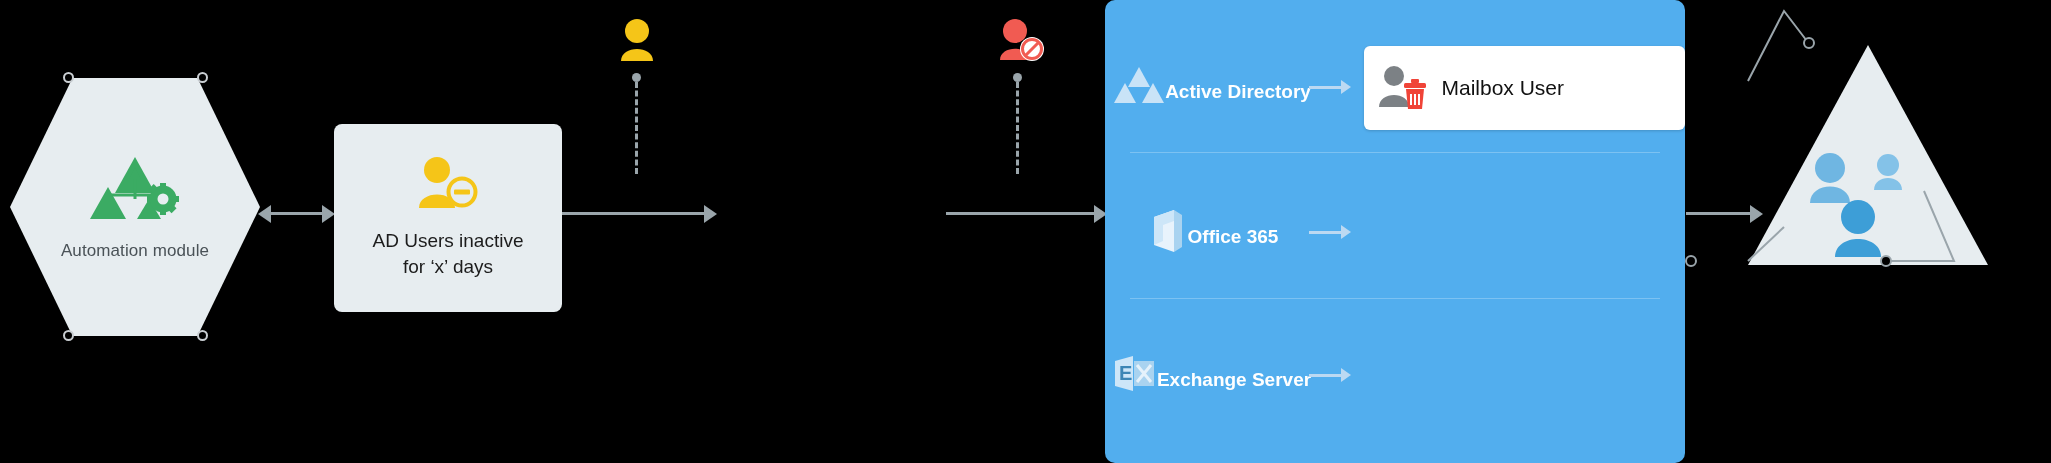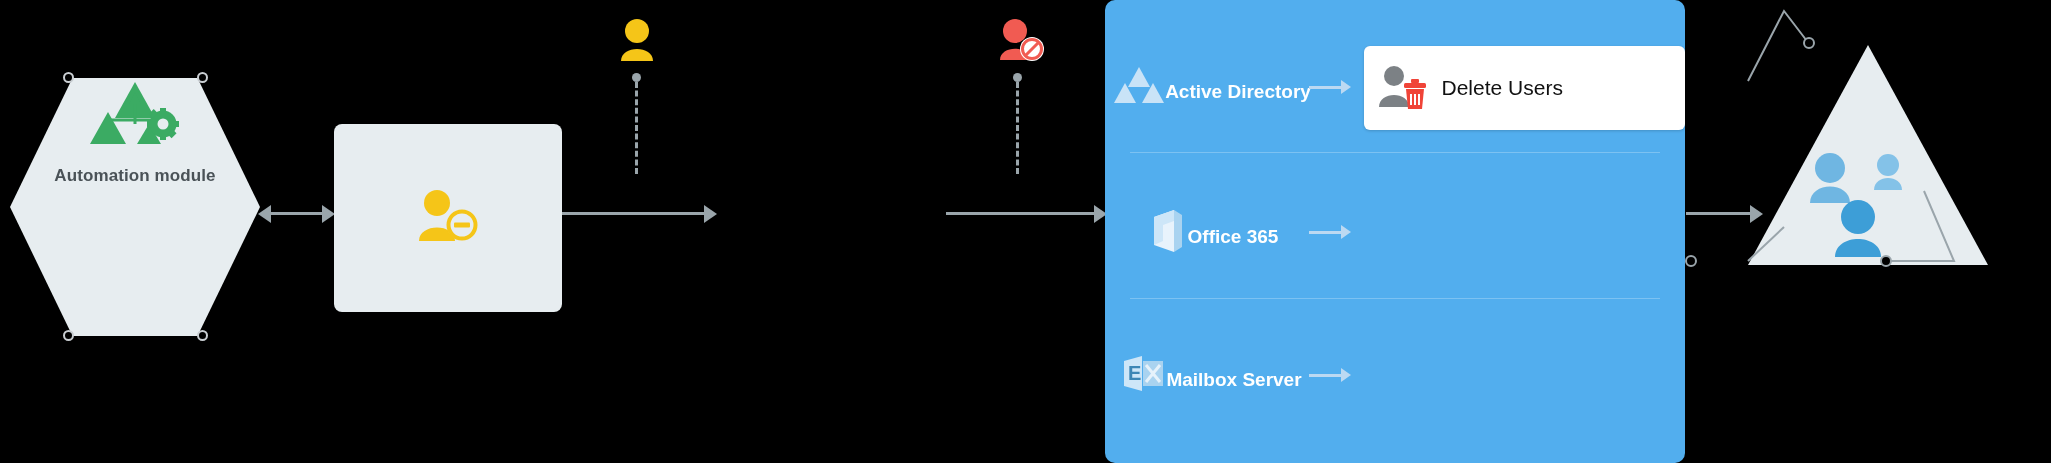--- a/index.html
+++ b/index.html
@@ -36,22 +36,21 @@
     background: #e7edf0;
     clip-path: polygon(25% 0%, 75% 0%, 100% 50%, 75% 100%, 25% 100%, 0% 50%);
   }
   .hex-body {
     position: absolute;
     left: 0; top: 0;
     width: 250px; height: 258px;
     display: flex;
     flex-direction: column;
     align-items: center;
-    justify-content: flex-start;
-    font-weight: bold;
+    justify-content: center;
   }
   .hex-label {
     font-size: 17px;
     color: #4a5257;
     margin-top: 10px;
     letter-spacing: .1px;
   }
   .handle {
     position: absolute;
     width: 11px; height: 11px;
@@ -265,20 +264,24 @@
   <div class="abs node-box" style="left:334px; top:124px; width:228px; height:188px;">
     <span>
       <svg width="62" height="54" viewBox="0 0 62 54">
         <circle cx="20" cy="14" r="13" fill="#f5c518"></circle>
         <path d="M2 52 C2 34 38 34 38 52 Z" fill="#f5c518"></path>
         <circle cx="45" cy="36" r="15" fill="#e7edf0"></circle>
         <circle cx="45" cy="36" r="13.5" fill="none" stroke="#f5c518" stroke-width="4"></circle>
         <rect x="37" y="33.5" width="16" height="5" rx="1" fill="#f5c518"></rect>
       </svg>
     </span>
+    <div class="node-label">
+      <div>AD Users inactive</div>
+      <div>for ‘x’ days</div>
+    </div>
   </div>
 
   <div class="abs" style="left:620px; top:18px;">
     <span>
       <svg width="34" height="44" viewBox="0 0 34 44">
         <circle cx="17" cy="13" r="12" fill="#f5c518"></circle>
         <path d="M1 43 C1 27 33 27 33 43 Z" fill="#f5c518"></path>
       </svg>
     </span>
   </div>
@@ -333,21 +336,21 @@
             <circle cx="18" cy="11" r="10" fill="#7c8185"></circle>
             <path d="M3 42 C3 26 33 26 33 42 Z" fill="#7c8185"></path>
             <rect x="28" y="18" width="22" height="5" rx="1.5" fill="#f04438"></rect>
             <rect x="35" y="14" width="8" height="4" rx="1" fill="#f04438"></rect>
             <path d="M30 24 H48 L46 44 H32 Z" fill="#f04438"></path>
             <line x1="35" y1="29" x2="35" y2="40" stroke="#ffffff" stroke-width="2"></line>
             <line x1="39" y1="29" x2="39" y2="40" stroke="#ffffff" stroke-width="2"></line>
             <line x1="43" y1="29" x2="43" y2="40" stroke="#ffffff" stroke-width="2"></line>
           </svg>
         </span>
-        <span class="action-label">Delete Users</span>
+        <span class="action-label">Mailbox User</span>
       </div>
     </div>
 
     <div class="row-divider" style="top:152px;"></div>
 
     <div class="panel-row r2">
       <div class="svc-col">
         <span>
           <svg width="42" height="46" viewBox="0 0 42 46">
             <path d="M8 9 L28 2 L28 44 L8 37 Z" fill="#e8f3fc"></path>
@@ -371,21 +374,21 @@
           <svg width="44" height="42" viewBox="0 0 44 42">
             <path d="M2 8 L20 3 L20 38 L2 33 Z" fill="#cde6f8"></path>
             <text x="6" y="27" font-family="Liberation Sans, sans-serif" font-size="20" font-weight="bold" fill="#3d86b5">E</text>
             <rect x="21" y="8" width="20" height="25" fill="#a9d3f0"></rect>
             <g stroke="#e6f2fb" stroke-width="3">
               <line x1="24" y1="12" x2="38" y2="29"></line>
               <line x1="38" y1="12" x2="24" y2="29"></line>
             </g>
           </svg>
         </span>
-        <div class="svc-name">Mailbox Server</div>
+        <div class="svc-name">Exchange Server</div>
       </div>
       <div class="svc-arrow-cell">
         <div class="arrow-sm-line" style="left:2px; top:13px; width:34px;"></div>
         <div class="arrow-sm-head" style="left:34px; top:7px;"></div>
       </div>
     </div>
   </div>
 
   <div class="abs" style="left:1686px; top:205px; width:80px; height:18px;">
     <div class="arrow-line" style="left:0; top:7px; width:66px;"></div>

